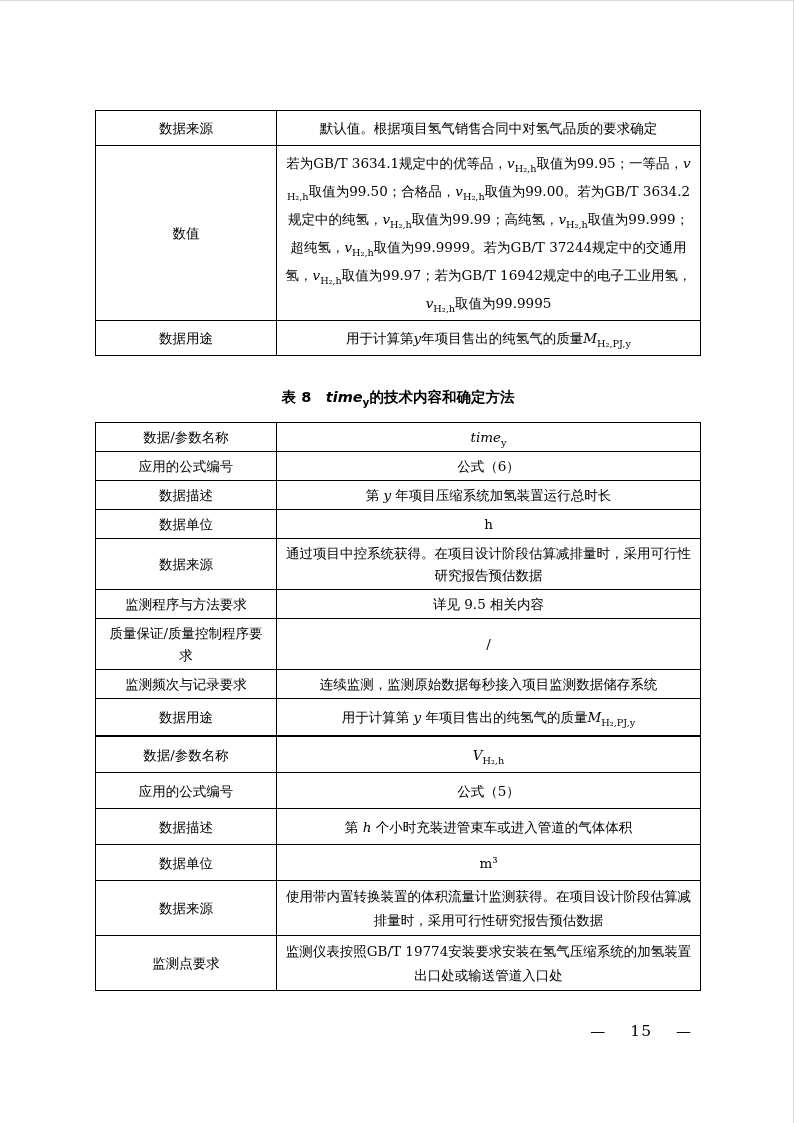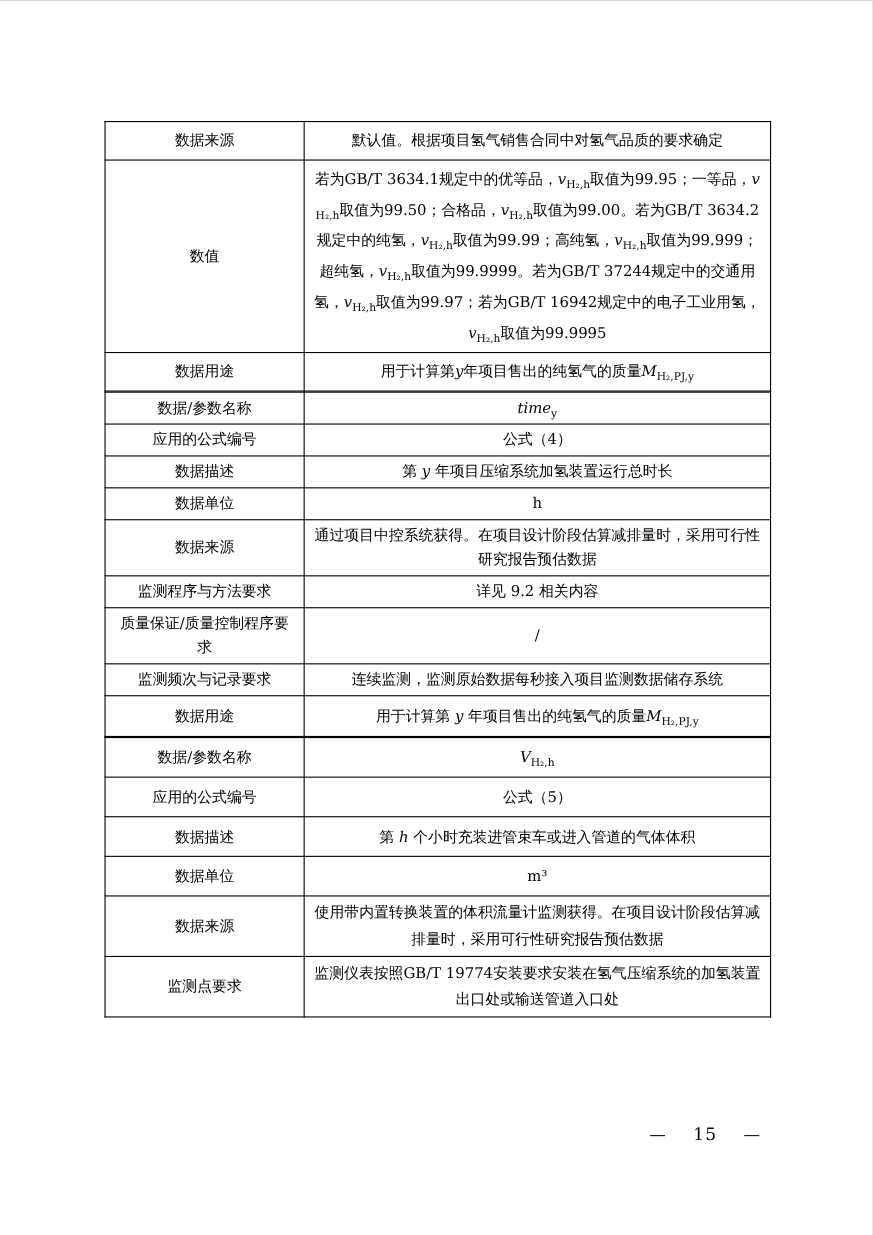--- a/index.html
+++ b/index.html
@@ -87,46 +87,47 @@
           <td class="lbl">数值</td>
           <td class="val">若为GB/T 3634.1规定中的优等品，<i>v</i><sub>H₂,h</sub>取值为99.95；一等品，<i>v</i><sub>H₂,h</sub>取值为99.50；合格品，<i>v</i><sub>H₂,h</sub>取值为99.00。若为GB/T 3634.2规定中的纯氢，<i>v</i><sub>H₂,h</sub>取值为99.99；高纯氢，<i>v</i><sub>H₂,h</sub>取值为99.999；超纯氢，<i>v</i><sub>H₂,h</sub>取值为99.9999。若为GB/T 37244规定中的交通用氢，<i>v</i><sub>H₂,h</sub>取值为99.97；若为GB/T 16942规定中的电子工业用氢，<i>v</i><sub>H₂,h</sub>取值为99.9995</td>
         </tr>
         <tr class="r3">
           <td class="lbl">数据用途</td>
           <td class="val">用于计算第<i>y</i>年项目售出的纯氢气的质量<i>M</i><sub>H₂,PJ,y</sub></td>
         </tr>
       </tbody>
     </table>
 
+    <div class="caption">表 8　<i>time</i><sub>y</sub>的技术内容和确定方法</div>
 
     <table class="doc-table t8">
       <tbody>
         <tr>
           <td class="lbl">数据/参数名称</td>
           <td class="val"><i>time</i><sub>y</sub></td>
         </tr>
         <tr>
           <td class="lbl">应用的公式编号</td>
-          <td class="val">公式（4）</td>
+          <td class="val">公式（6）</td>
         </tr>
         <tr>
           <td class="lbl">数据描述</td>
           <td class="val">第 <i>y</i> 年项目压缩系统加氢装置运行总时长</td>
         </tr>
         <tr>
           <td class="lbl">数据单位</td>
           <td class="val">h</td>
         </tr>
         <tr>
           <td class="lbl">数据来源</td>
           <td class="val">通过项目中控系统获得。在项目设计阶段估算减排量时，采用可行性研究报告预估数据</td>
         </tr>
         <tr>
           <td class="lbl">监测程序与方法要求</td>
-          <td class="val">详见 9.2 相关内容</td>
+          <td class="val">详见 9.5 相关内容</td>
         </tr>
         <tr>
           <td class="lbl">质量保证/质量控制程序要求</td>
           <td class="val">/</td>
         </tr>
         <tr>
           <td class="lbl">监测频次与记录要求</td>
           <td class="val">连续监测，监测原始数据每秒接入项目监测数据储存系统</td>
         </tr>
         <tr class="last">

